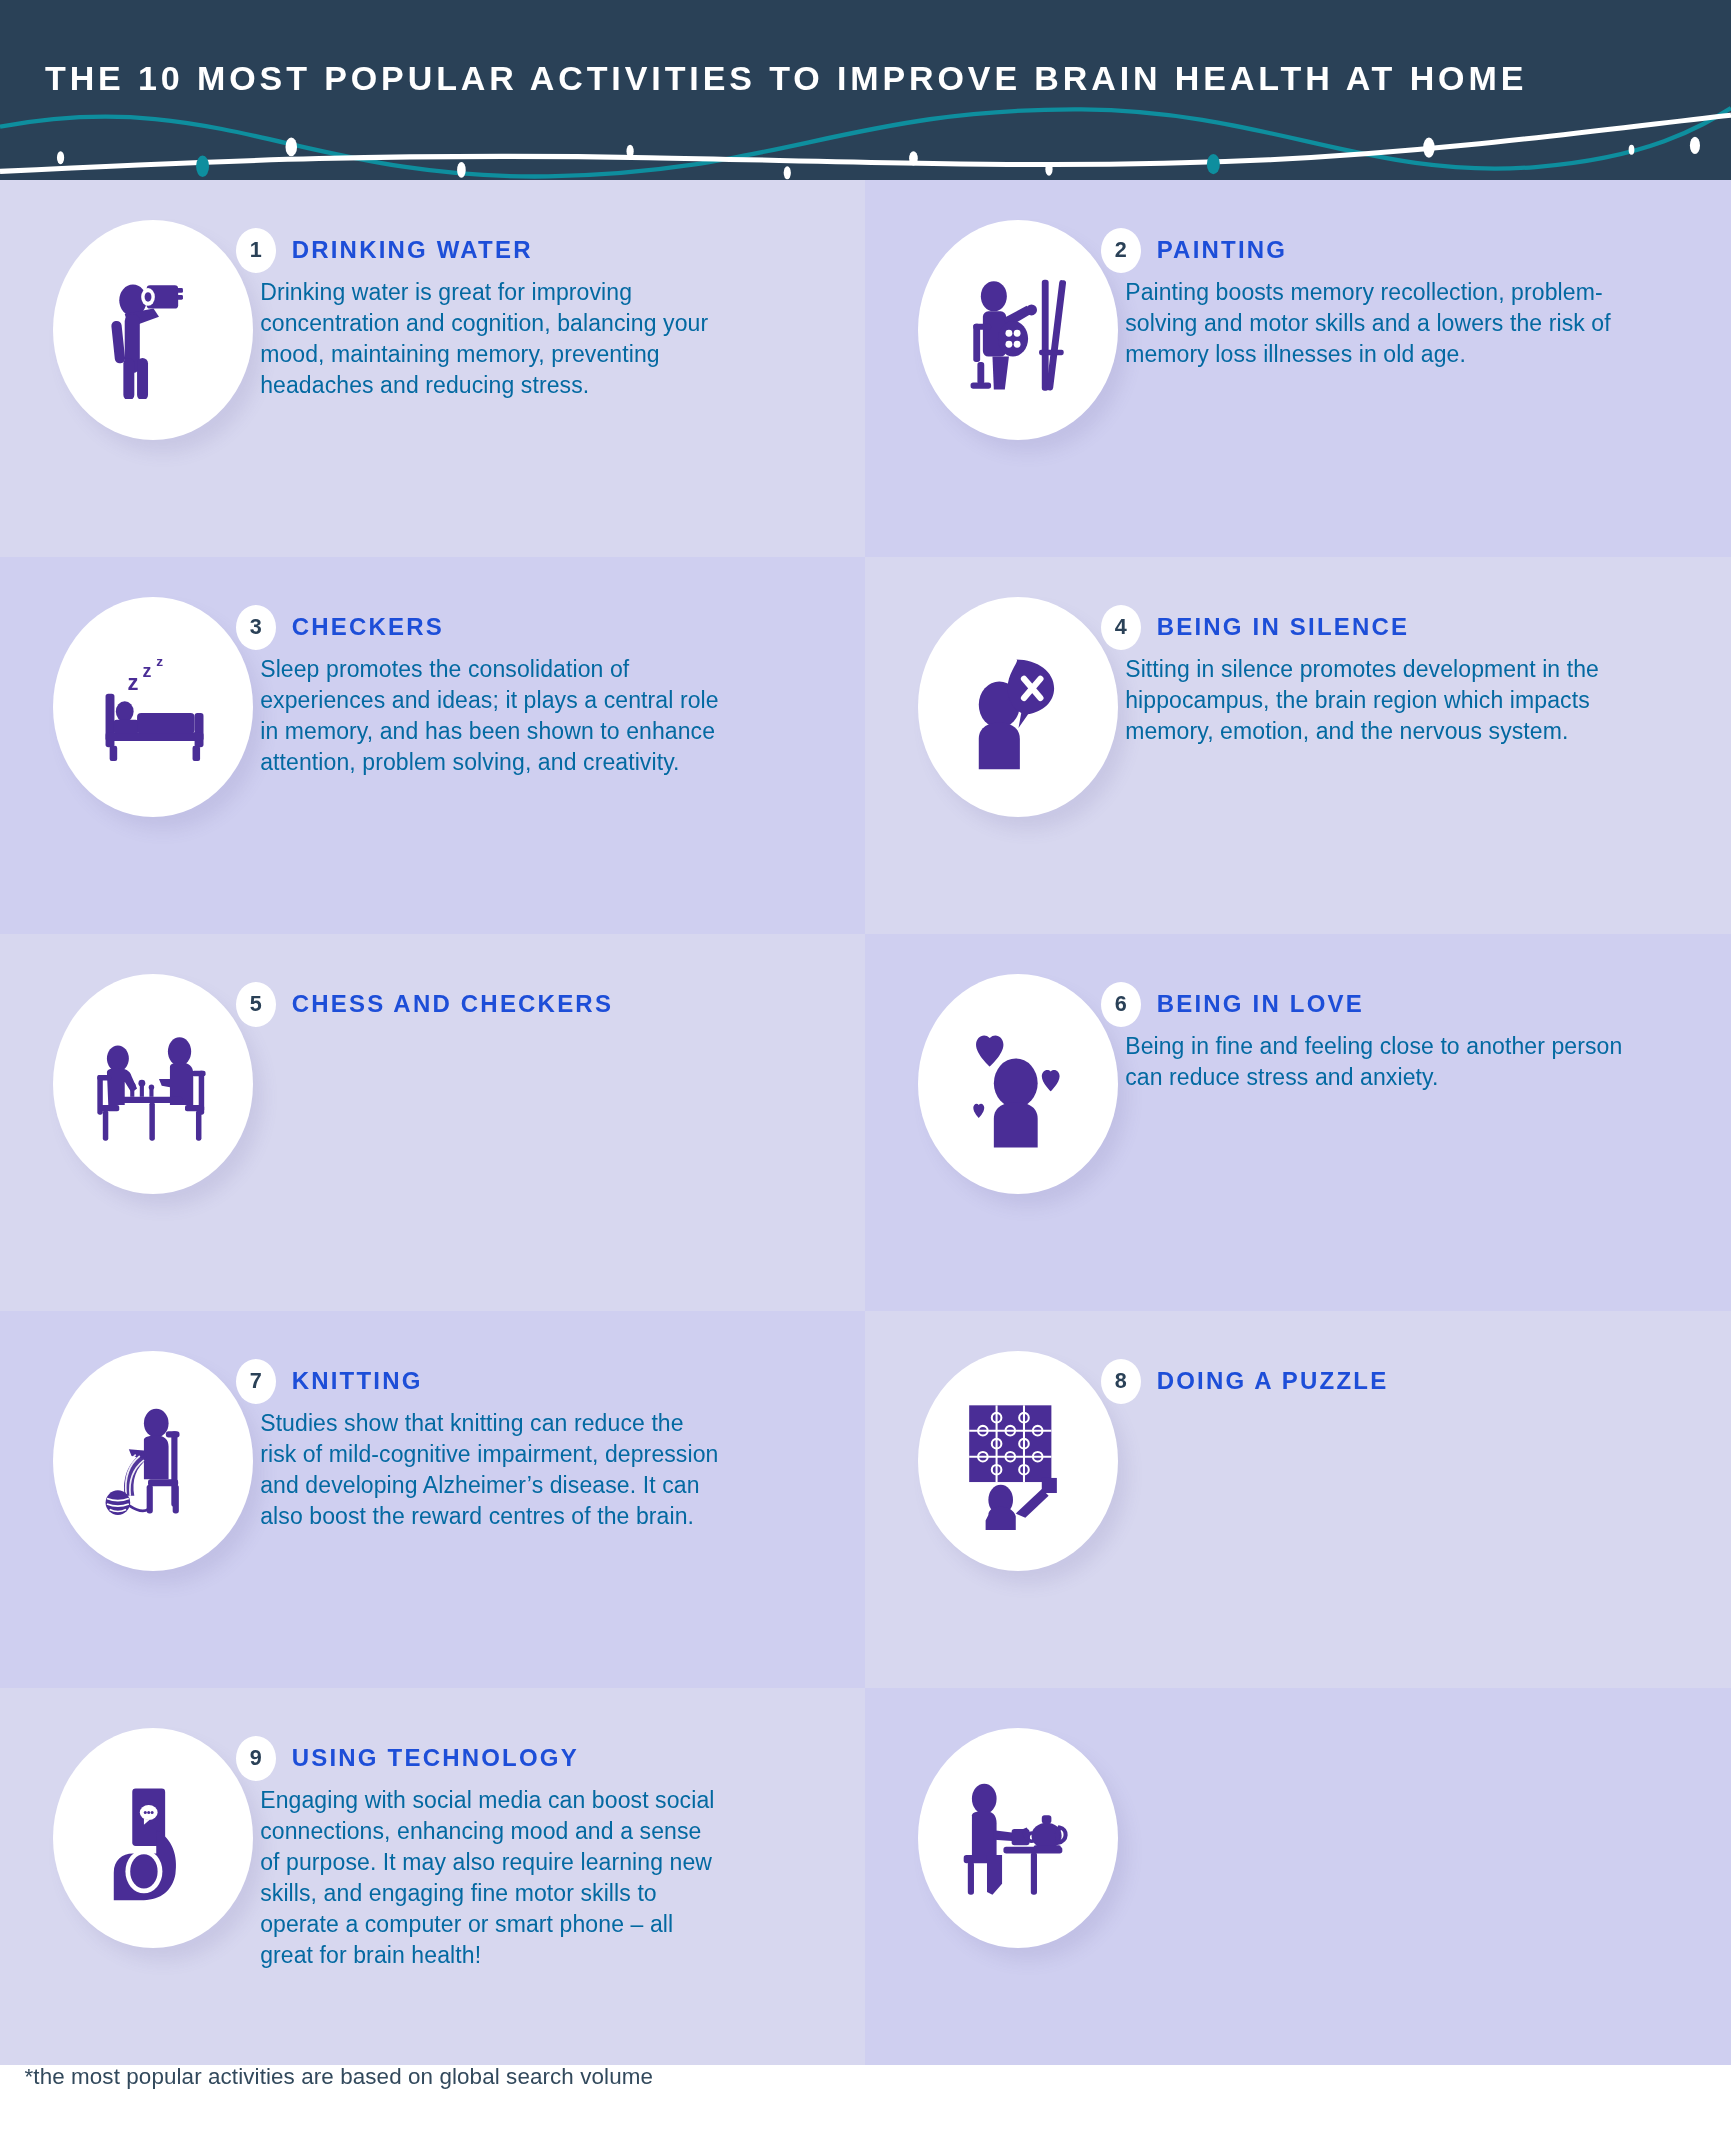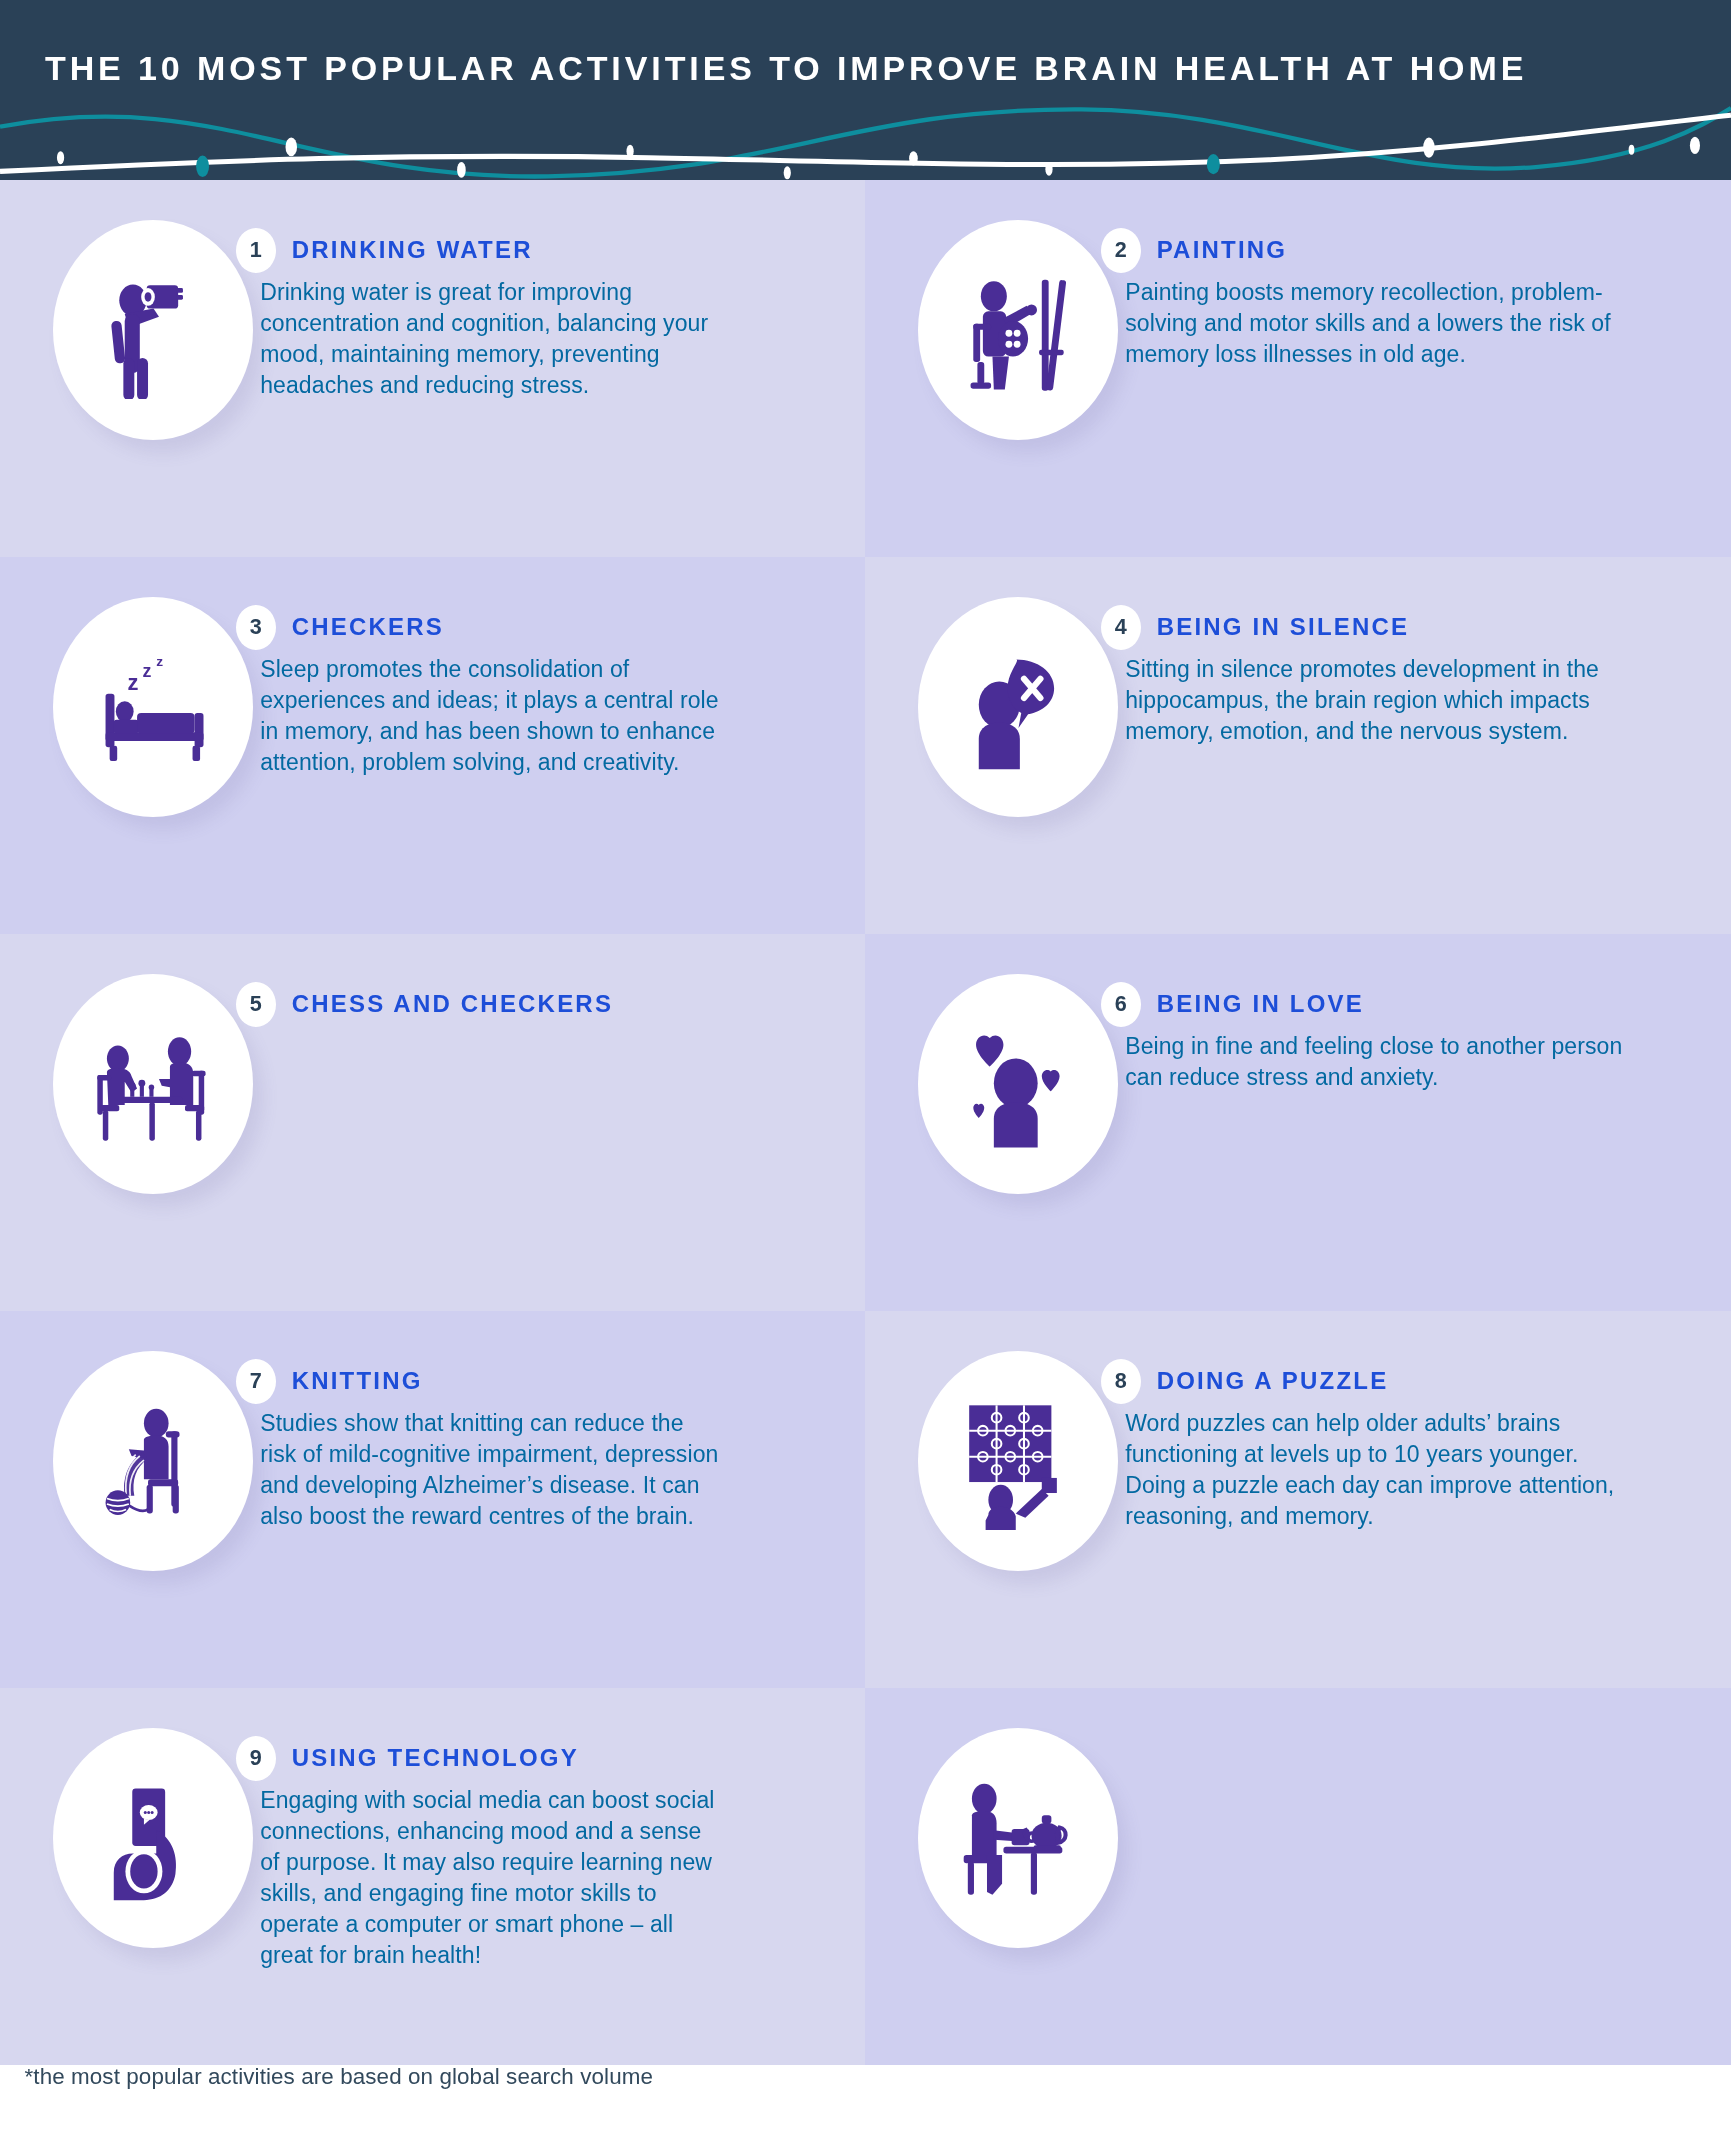--- a/index.html
+++ b/index.html
@@ -14,21 +14,21 @@
   #header {
     position:relative;
     width:1731px;
     height:180px;
     background:#2A4157;
     overflow:hidden;
   }
   #header-title {
     position:absolute;
     left:45px;
-    top:49px;
+    top:59px;
     color:#ffffff;
     font-size:34px;
     font-weight:700;
     letter-spacing:3.9px;
     white-space:nowrap;
     font-family:"Liberation Sans", sans-serif;
   }
   #header-waves {
     position:absolute;
     left:0; top:0;
@@ -414,21 +414,20 @@
             <path d="M96 176 L134 140 L144 150 L110 182 Z"></path>
           </g>
         </g>
       </svg>
     </div>
     <div class="card-body">
       <div class="card-head">
         <div class="num-badge">8</div>
         <div class="card-title">DOING A PUZZLE</div>
       </div>
-      <div class="card-desc">Word puzzles can help older adults’ brains functioning at levels up to 10 years younger. Doing a puzzle each day can improve attention, reasoning, and memory.</div>
     </div>
   </div>
 
   <div class="card tone-a col-left">
     <div class="icon-wrap">
       <div class="icon-bubble"></div>
       <svg class="icon-art" viewBox="0 0 200 200">
         <g>
           <rect x="64" y="20" width="58" height="98" rx="9" fill="#FFFFFF"></rect>
           <rect x="69" y="27" width="48" height="84" rx="5" fill="#4A2D96"></rect>

